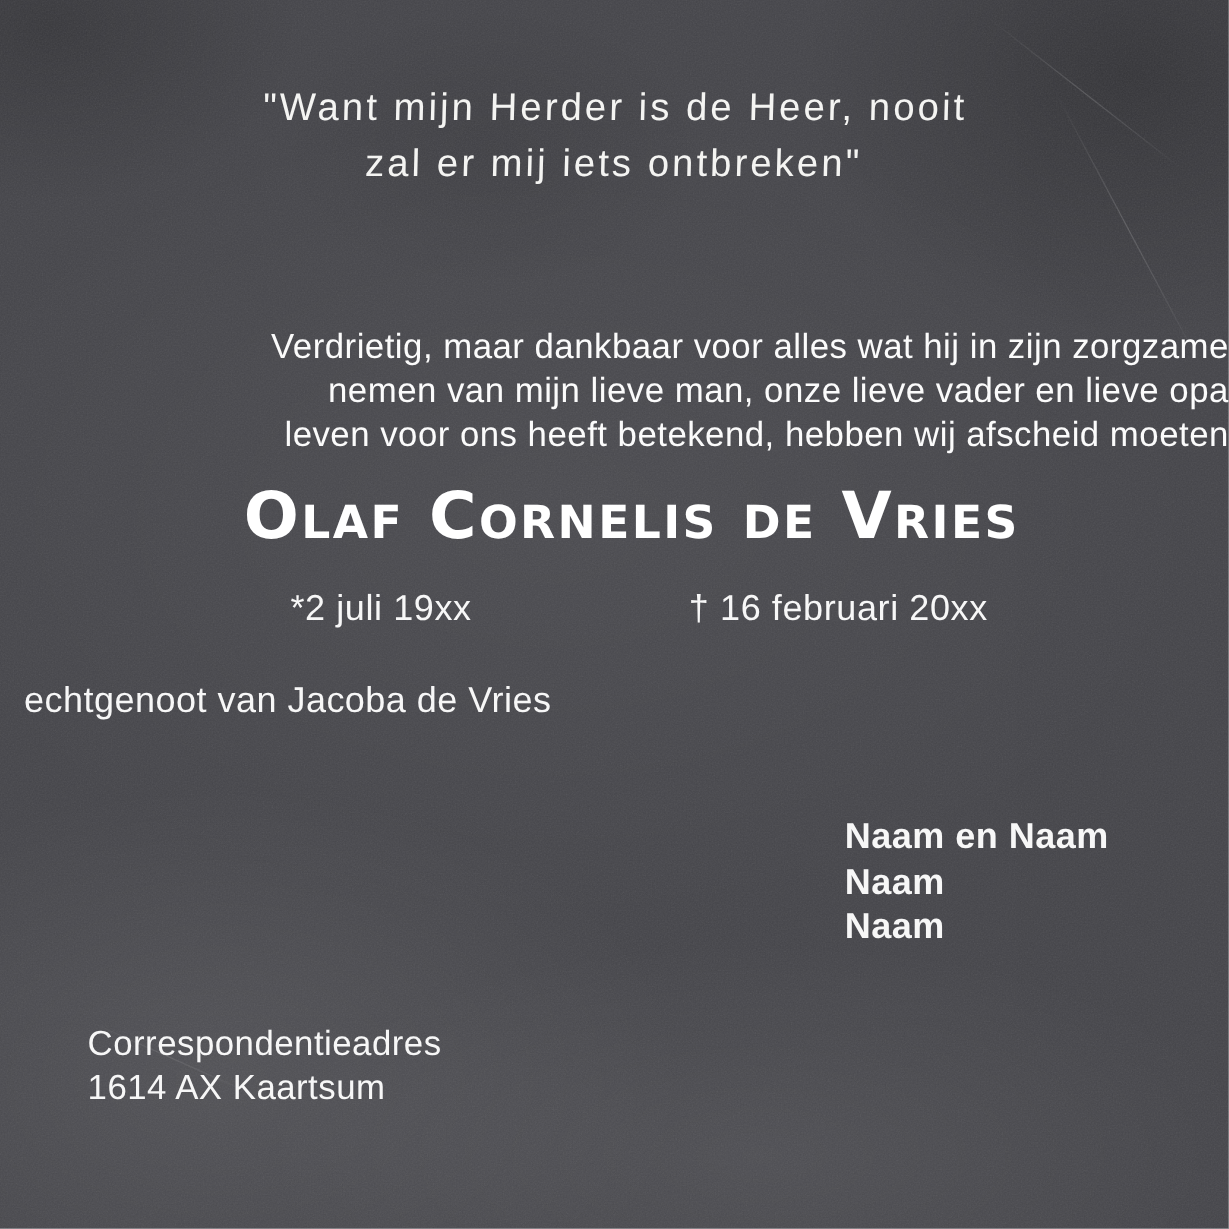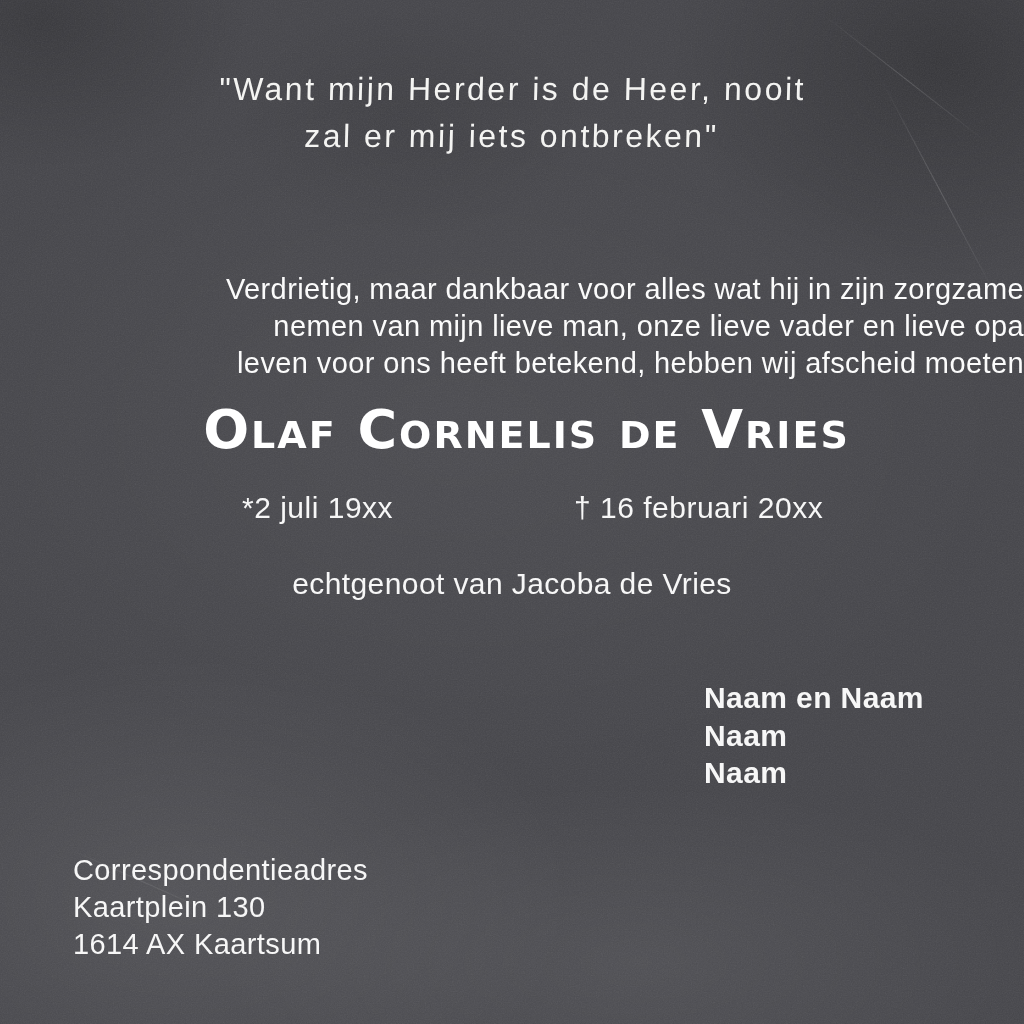--- a/index.html
+++ b/index.html
@@ -74,23 +74,24 @@
     position: absolute; left: 242px;
     font-size: 30px; letter-spacing: 0.5px;
   }
   .death-date {
     position: absolute; left: 574px;
     font-size: 30px; letter-spacing: 0.5px;
   }
   .spouse-line {
     position: absolute;
     top: 567px; left: 0; right: 0;
-    text-align: center;
+    text-align: left;
     font-size: 30px;
     letter-spacing: 0.4px;
+    padding-left: 20px;
   }
   .relatives {
     position: absolute;
     top: 679px; right: 40px;
     width: 280px;
     text-align: left;
     font-size: 30px;
     line-height: 37.5px;
     letter-spacing: 0.4px;
     font-weight: bold;
@@ -142,17 +143,16 @@
   <div class="spouse-line">echtgenoot van Jacoba de Vries</div>
 
   <div class="relatives">
     <div>Naam en Naam</div>
     <div>Naam</div>
     <div>Naam</div>
   </div>
 
   <div class="correspondence">
     <div>Correspondentieadres</div>
-    <div>Kaartplein 130</div>
     <div>1614 AX Kaartsum</div>
   </div>
 
 </div>
 
 </body></html>

